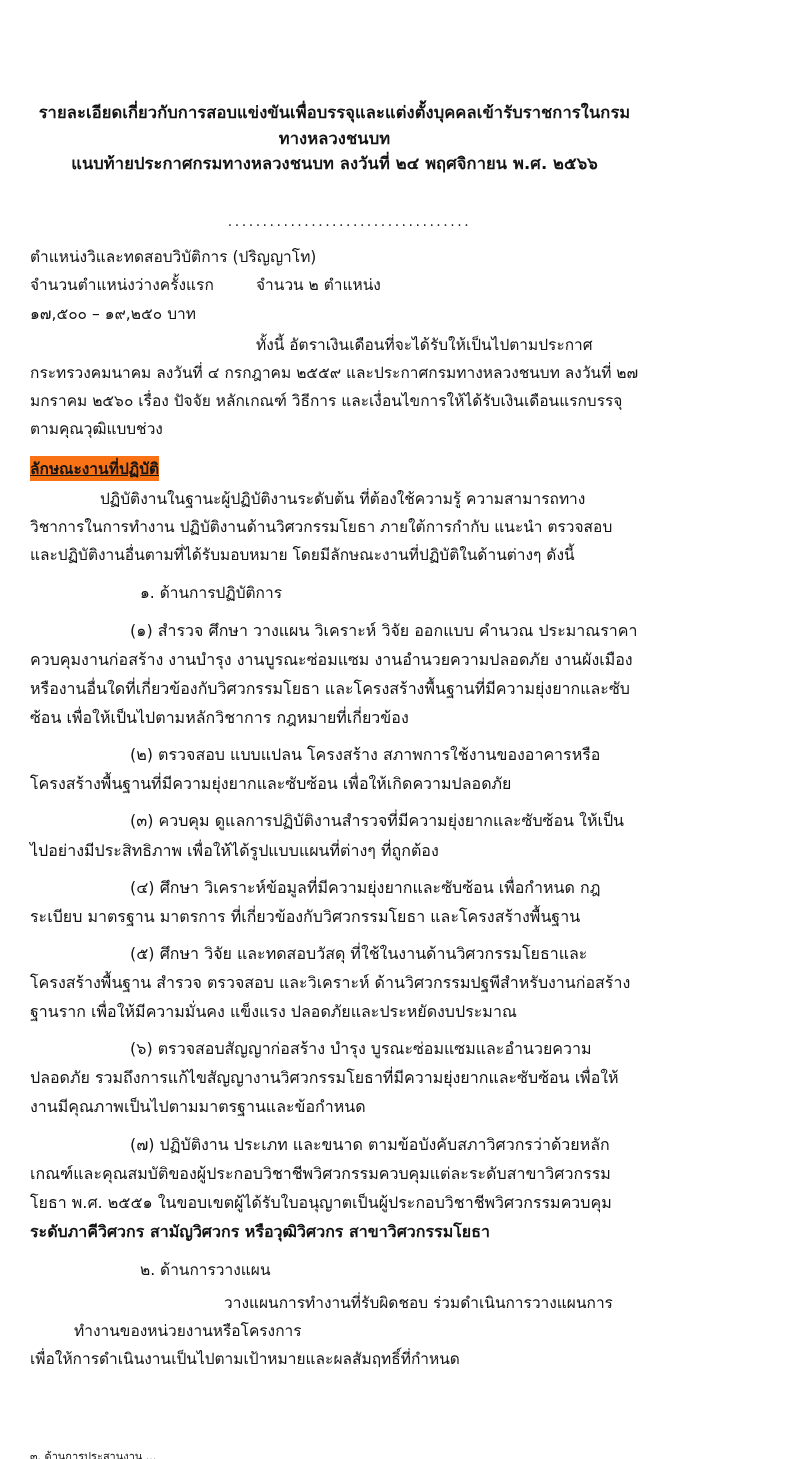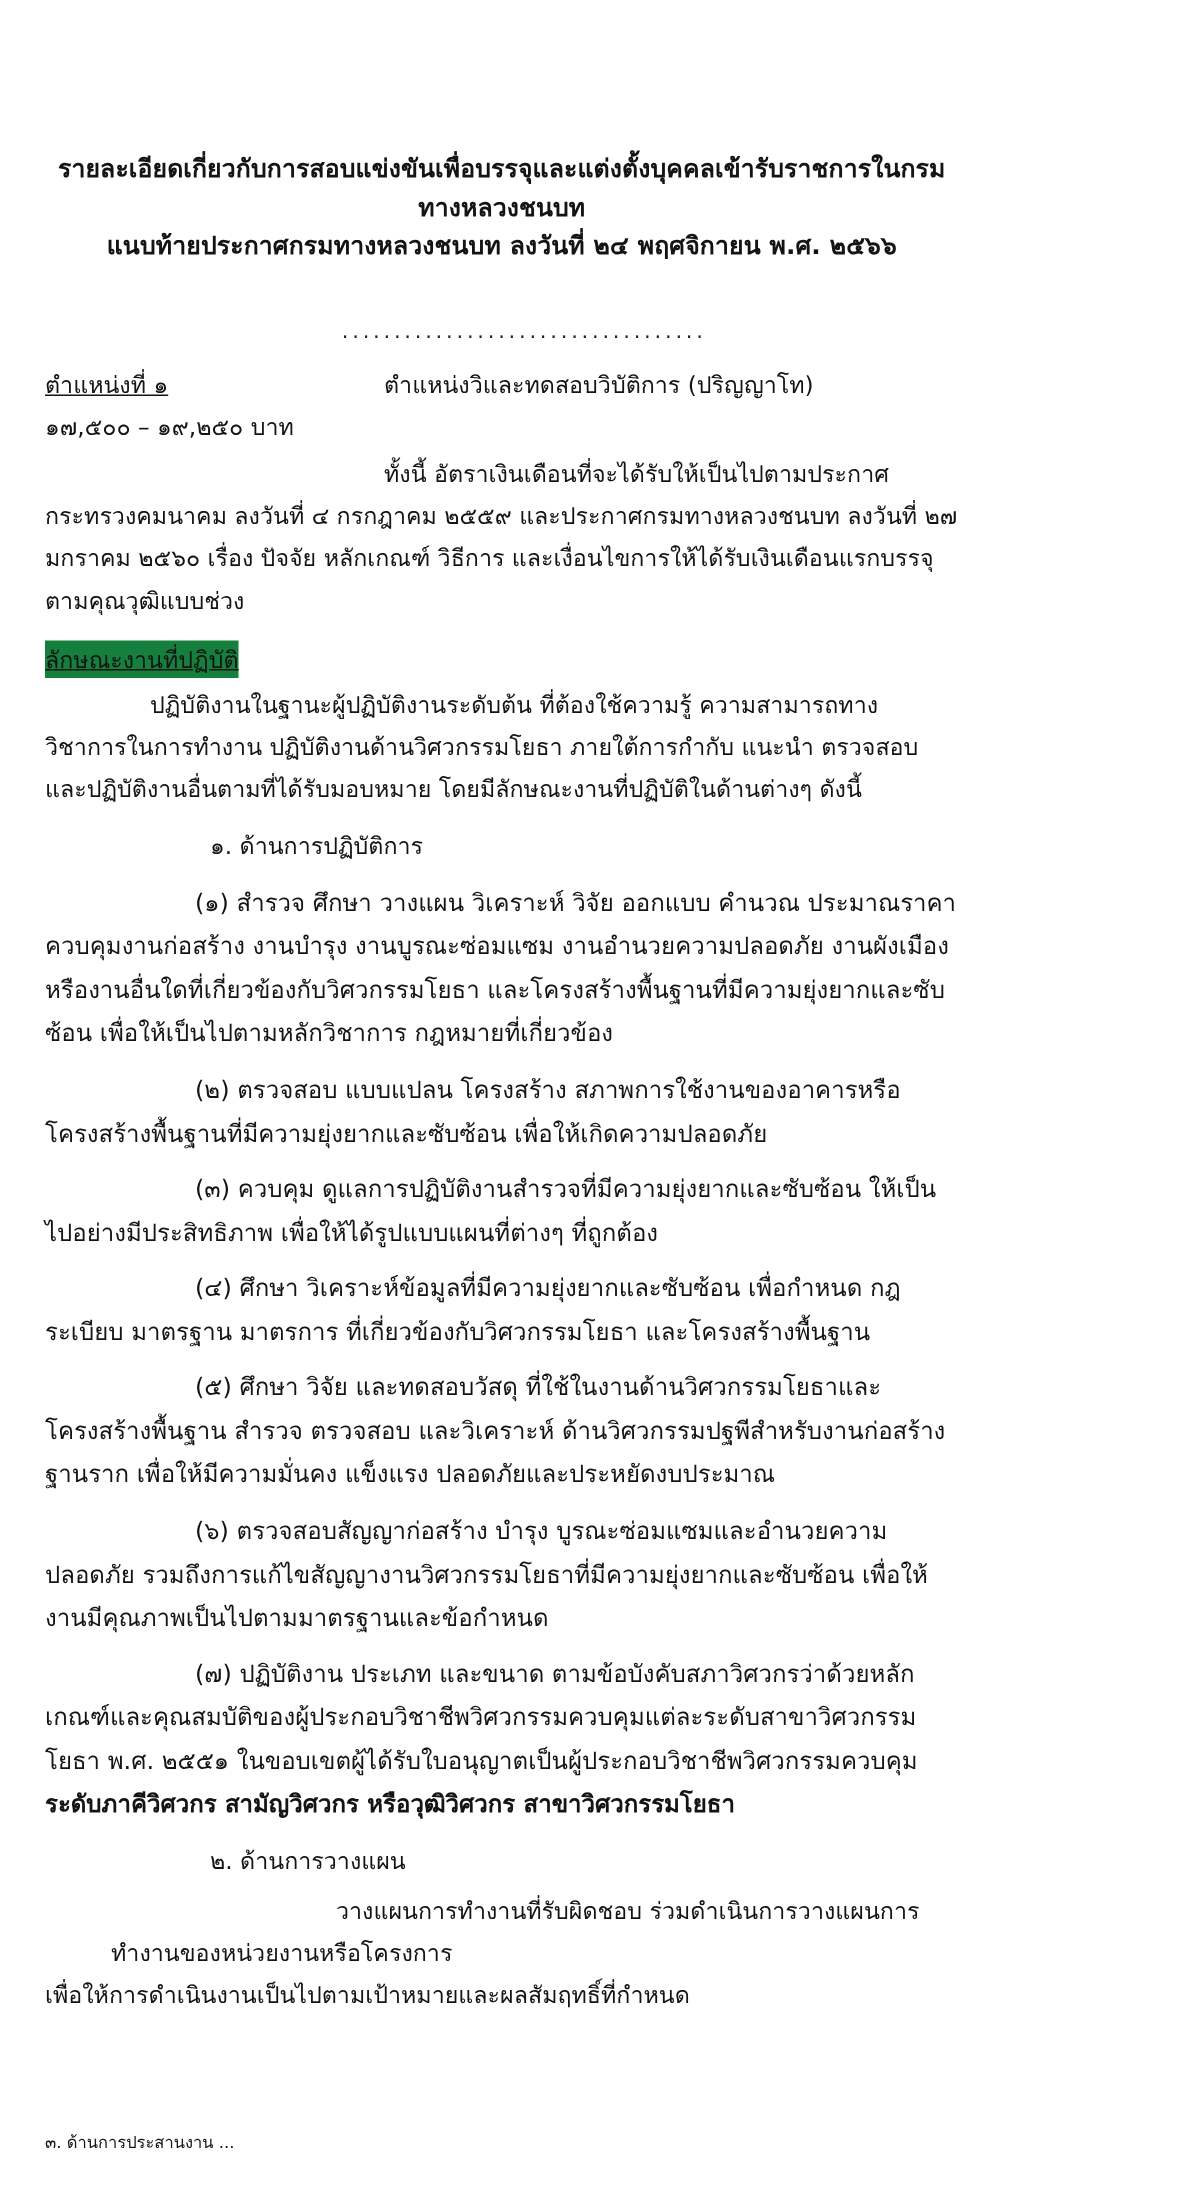--- a/index.html
+++ b/index.html
@@ -57,26 +57,26 @@
     flex: 1 1 auto;
   }
   .indent-para {
     font-size: 15.5px;
     line-height: 1.82;
     text-indent: 70px;
     margin-top: 2px;
   }
   .section-head {
     font-size: 15.5px;
-    font-weight: 400;
+    font-weight: 700;
     display: inline-block;
     text-decoration: underline;
     margin-top: 12px;
     margin-bottom: 2px;
-    background: #15803d;
+    background: #f97316;
   }
   .body-block {
     margin-top: 2px;
   }
   .list-head {
     font-size: 15.5px;
     line-height: 1.85;
     margin-top: 10px;
     padding-left: 110px;
   }
@@ -117,24 +117,27 @@
 <div class="page">
 
   <div class="doc-title">
     <span>รายละเอียดเกี่ยวกับการสอบแข่งขันเพื่อบรรจุและแต่งตั้งบุคคลเข้ารับราชการในกรมทางหลวงชนบท</span>
     <span class="line2">แนบท้ายประกาศกรมทางหลวงชนบท ลงวันที่ ๒๔ พฤศจิกายน พ.ศ. ๒๕๖๖</span>
   </div>
 
   <div class="dotted-sep">...................................</div>
 
   <div class="row">
-    <div class="label underline">ตำแหน่งที่ ๑</div>
     <div class="value">ตำแหน่งวิและทดสอบวิบัติการ (ปริญญาโท)</div>
   </div>
 
+  <div class="row">
+    <div class="label">จำนวนตำแหน่งว่างครั้งแรก</div>
+    <div class="value">จำนวน ๒ ตำแหน่ง</div>
+  </div>
 
   <div class="row">
     <div class="value">๑๗,๕๐๐ – ๑๙,๒๕๐ บาท</div>
   </div>
 
   <div class="indent-para" style="text-indent:226px;">ทั้งนี้ อัตราเงินเดือนที่จะได้รับให้เป็นไปตามประกาศกระทรวงคมนาคม ลงวันที่ ๔ กรกฎาคม ๒๕๕๙ และประกาศกรมทางหลวงชนบท ลงวันที่ ๒๗ มกราคม ๒๕๖๐ เรื่อง ปัจจัย หลักเกณฑ์ วิธีการ และเงื่อนไขการให้ได้รับเงินเดือนแรกบรรจุตามคุณวุฒิแบบช่วง</div>
 
   <div>
     <span class="section-head">ลักษณะงานที่ปฏิบัติ</span>
   </div>

